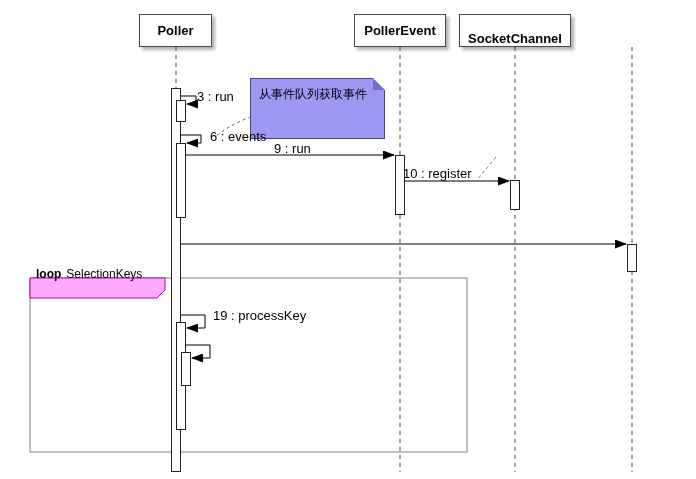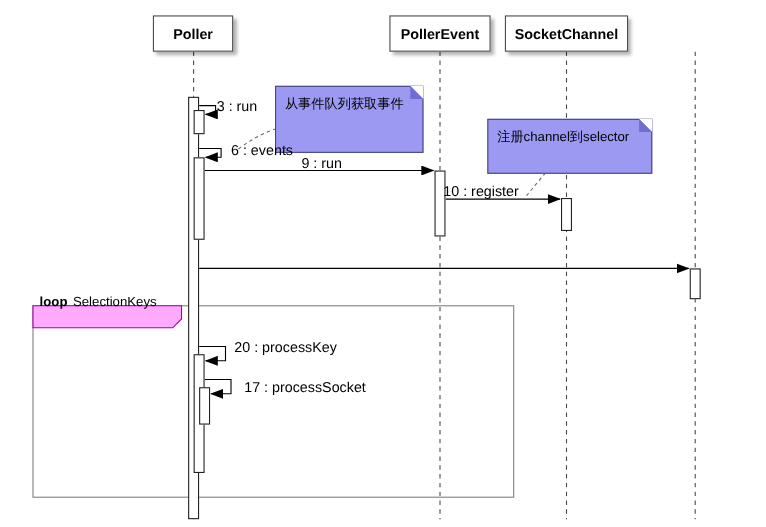--- a/index.html
+++ b/index.html
@@ -84,37 +84,32 @@
   <div class="bar" style="left:395px; top:155px; height:60px;"></div>
   <div class="bar" style="left:510px; top:180px; height:30px;"></div>
   <div class="bar" style="left:627px; top:244px; height:28px;"></div>
 
   <div class="actor" style="left:139px; width:73px;">
     <span>Poller</span>
   </div>
   <div class="actor" style="left:354px; width:92px;">
     <span>PollerEvent</span>
   </div>
-  <div class="actor" style="left:459px; width:112px;">
+  <div class="actor" style="left:459px; width:112px;align-items:flex-end;">
     <span>SocketChannel</span>
   </div>
 
   <div class="note" style="left:250px; top:78px; width:135px; height:61px;">
     <span class="fold"></span>
     <span>从事件队列获取事件</span>
-  </div>
-  <div class="note" style="left:443px; top:108px; width:150px; height:50px;">
-    <span class="fold"></span>
-    <span>注册channel到selector</span>
   </div>
 
   <div class="frag-text">
     <span class="op">loop</span><span>SelectionKeys</span>
   </div>
 
   <div class="mlabel" style="left:197px; top:89px;">3 : run</div>
   <div class="mlabel" style="left:210px; top:129px;">6 : events</div>
   <div class="mlabel" style="left:274px; top:141px;">9 : run</div>
   <div class="mlabel" style="left:403px; top:166px;">10 : register</div>
-  <div class="mlabel" style="left:213px; top:308px;">20 : processKey</div>
-  <div class="mlabel" style="left:222px; top:344px;">17 : processSocket</div>
+  <div class="mlabel" style="left:213px; top:308px;">19 : processKey</div>
 
 </div>
 
 </body></html>

